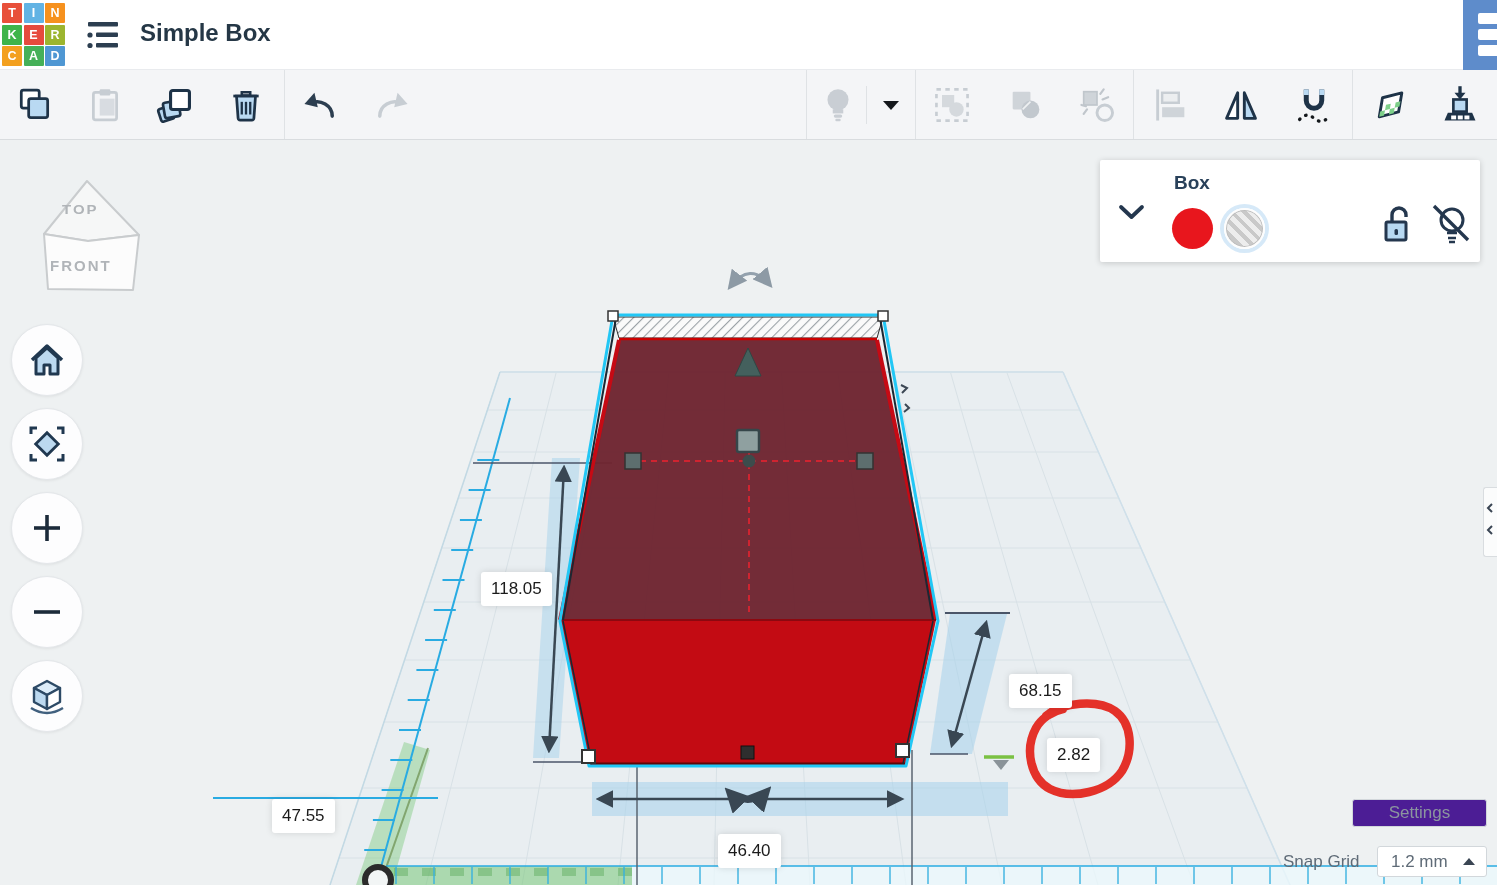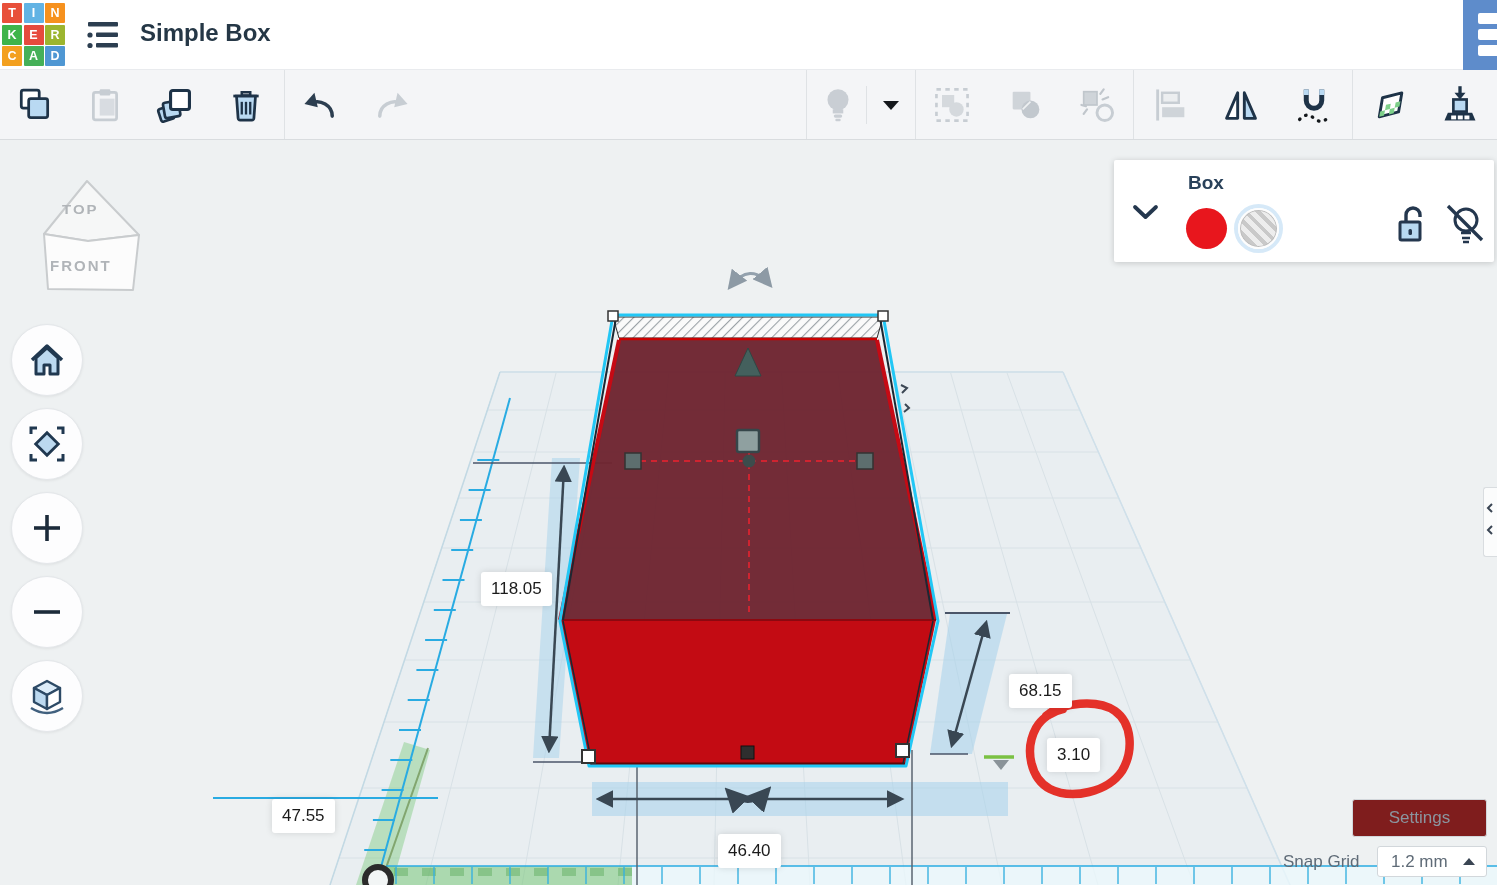--- a/index.html
+++ b/index.html
@@ -38,21 +38,21 @@
   
   #canvas-svg { position:absolute; left:0; top:0; z-index:1; }
 
   
   .dim-label { position:absolute; z-index:5; background:#fff; color:#1b1b1b;
     font-size:17px; padding:7px 10px; border-radius:3px;
     box-shadow:0 0 7px rgba(0,0,0,0.13); cursor:text; }
 
   
   #inspector { position:absolute; left:1100px; top:160px; width:380px; height:102px;
-    background:#fff; border-radius:2px; box-shadow:0 1px 6px rgba(0,0,0,0.18); z-index:6;margin-left:14px; }
+    background:#fff; border-radius:2px; box-shadow:0 1px 6px rgba(0,0,0,0.18); z-index:6; }
   #insp-chevron { position:absolute; left:18px; top:44px; cursor:pointer; }
   #insp-title { position:absolute; left:74px; top:12px; font-size:19px; font-weight:bold;
     color:#29415a; }
   #swatch-solid { position:absolute; left:72px; top:48px; width:41px; height:41px;
     border-radius:50%; background:#e8161d; cursor:pointer; }
   #swatch-striped { position:absolute; left:124px; top:48px; width:41px; height:41px;
     border-radius:50%; cursor:pointer;
     background:repeating-linear-gradient(45deg,#c9c9c9 0 4px,#ededed 4px 9px);
     border:2px solid #fdfdfd; box-shadow:0 0 0 4px #d6e9f8, inset 0 0 0 1px #bdbdbd; }
   #lock-btn { position:absolute; left:280px; top:44px; cursor:pointer; }
@@ -63,22 +63,22 @@
     z-index:5; cursor:pointer; }
   .vc-label { position:absolute; color:#b0b4b8; font-weight:bold; letter-spacing:2px;
     z-index:6; cursor:pointer; }
   #vc-top { left:62px; top:201px; font-size:15px; transform:scaleY(.88); }
   #vc-front { left:50px; top:257px; font-size:15px; transform:scaleY(.92); }
   .navbtn { position:absolute; left:11px; width:72px; height:72px; border-radius:50%;
     background:#fdfdfe; border:1px solid #e4e7ea; box-shadow:0 1px 3px rgba(0,0,0,0.07);
     display:flex; align-items:center; justify-content:center; z-index:5; cursor:pointer; }
 
   
-  #settings-btn { position:absolute; left:1352px; top:799px; width:135px; height:38px;
-    background:#7f1d1d; border:1px solid #d2d7db; border-radius:3px; color:#8b959f;
+  #settings-btn { position:absolute; left:1352px; top:799px; width:135px; height:28px;
+    background:#4c1d95; border:1px solid #d2d7db; border-radius:3px; color:#8b959f;
     font-size:17px; display:flex; align-items:center; justify-content:center;
     z-index:6; cursor:pointer; }
   #snap-label { position:absolute; left:1283px; top:852px; font-size:17px; color:#5f6b77;
     z-index:6; }
   #snap-select { position:absolute; left:1377px; top:846px; width:110px; height:31px;
     background:#fff; border:1px solid #d2d7db; border-radius:3px; z-index:6; cursor:pointer;
     display:flex; align-items:center; }
   #snap-value { font-size:17px; color:#5f6b77; padding-left:13px; flex:1; }
   #snap-caret { width:0; height:0; border-left:6px solid transparent;
     border-right:6px solid transparent; border-bottom:7px solid #3a4553; margin-right:11px; }
@@ -486,21 +486,21 @@
   </svg>
   <svg id="hide-btn" width="42" height="46" viewBox="0 0 42 46">
     <circle cx="22" cy="18" r="11" fill="none" stroke="#24374e" stroke-width="3"></circle>
     <path d="M17 31 h10 m-9 5 h8 m-7 4 h6" stroke="#24374e" stroke-width="2.6"></path>
     <line x1="4" y1="4" x2="38" y2="38" stroke="#24374e" stroke-width="3.4"></line>
   </svg>
 </div>
 
 <div class="dim-label" style="left:481px;top:572px">118.05</div>
 <div class="dim-label" style="left:1009px;top:674px">68.15</div>
-<div class="dim-label" style="left:1047px;top:738px">3.10</div>
+<div class="dim-label" style="left:1047px;top:738px">2.82</div>
 <div class="dim-label" style="left:272px;top:799px">47.55</div>
 <div class="dim-label" style="left:718px;top:834px">46.40</div>
 
 <div id="settings-btn">Settings</div>
 <div id="snap-label">Snap Grid</div>
 <div id="snap-select">
   <span id="snap-value">1.2 mm</span>
   <span id="snap-caret"></span>
 </div>
 

